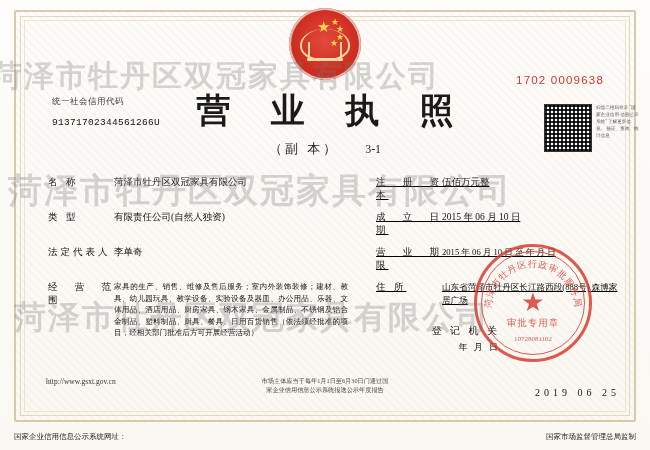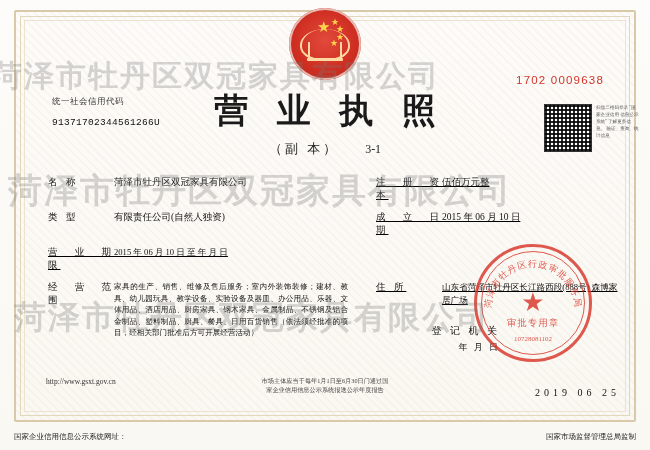--- a/index.html
+++ b/index.html
@@ -80,21 +80,21 @@
     border:1px solid #333;
   }
   .qr-note{
     position:absolute;right:10px;top:104px;width:44px;
     font-size:4.6px;line-height:7px;color:#555;text-align:left;
   }
 
   
   .title{
     position:absolute;left:0;right:0;top:88px;text-align:center;
-    font-family:Liberation Serif, serif;
+    font-family:Liberation Mono, monospace;
     font-weight:bold;font-size:34px;letter-spacing:10px;color:#1a1a1a;
     text-indent:10px;
   }
   .subtitle{
     position:absolute;left:0;right:0;top:140px;text-align:center;
     font-family:"Liberation Serif", serif;
     font-size:13px;letter-spacing:3px;color:#222;
   }
   .subtitle .code{margin-left:26px;letter-spacing:0;font-size:12px;}
 
@@ -263,20 +263,24 @@
         <div class="lab">类 型</div>
         <div class="val">有限责任公司(自然人独资)</div>
       </div>
       <div class="col-r">
         <div class="lab">成 立 日 期</div>
         <div class="val">2015 年 06 月 10 日</div>
       </div>
     </div>
 
     <div class="row">
+      <div class="col-l">
+        <div class="lab">法定代表人</div>
+        <div class="val">李单奇</div>
+      </div>
       <div class="col-r">
         <div class="lab">营 业 期 限</div>
         <div class="val small">2015 年 06 月 10 日 至            年       月       日</div>
       </div>
     </div>
 
     <div class="row">
       <div class="col-l">
         <div class="lab">经 营 范 围</div>
         <div class="scope">家具的生产、销售、维修及售后服务；室内外装饰装修；建材、教具、幼儿园玩具、教学设备、实验设备及器皿、办公用品、乐器、文体用品、酒店用品、厨房家具、钢木家具、金属制品、不锈钢及铝合金制品、塑料制品、厨具、餐具、日用百货销售（依法须经批准的项目，经相关部门批准后方可开展经营活动）</div>

